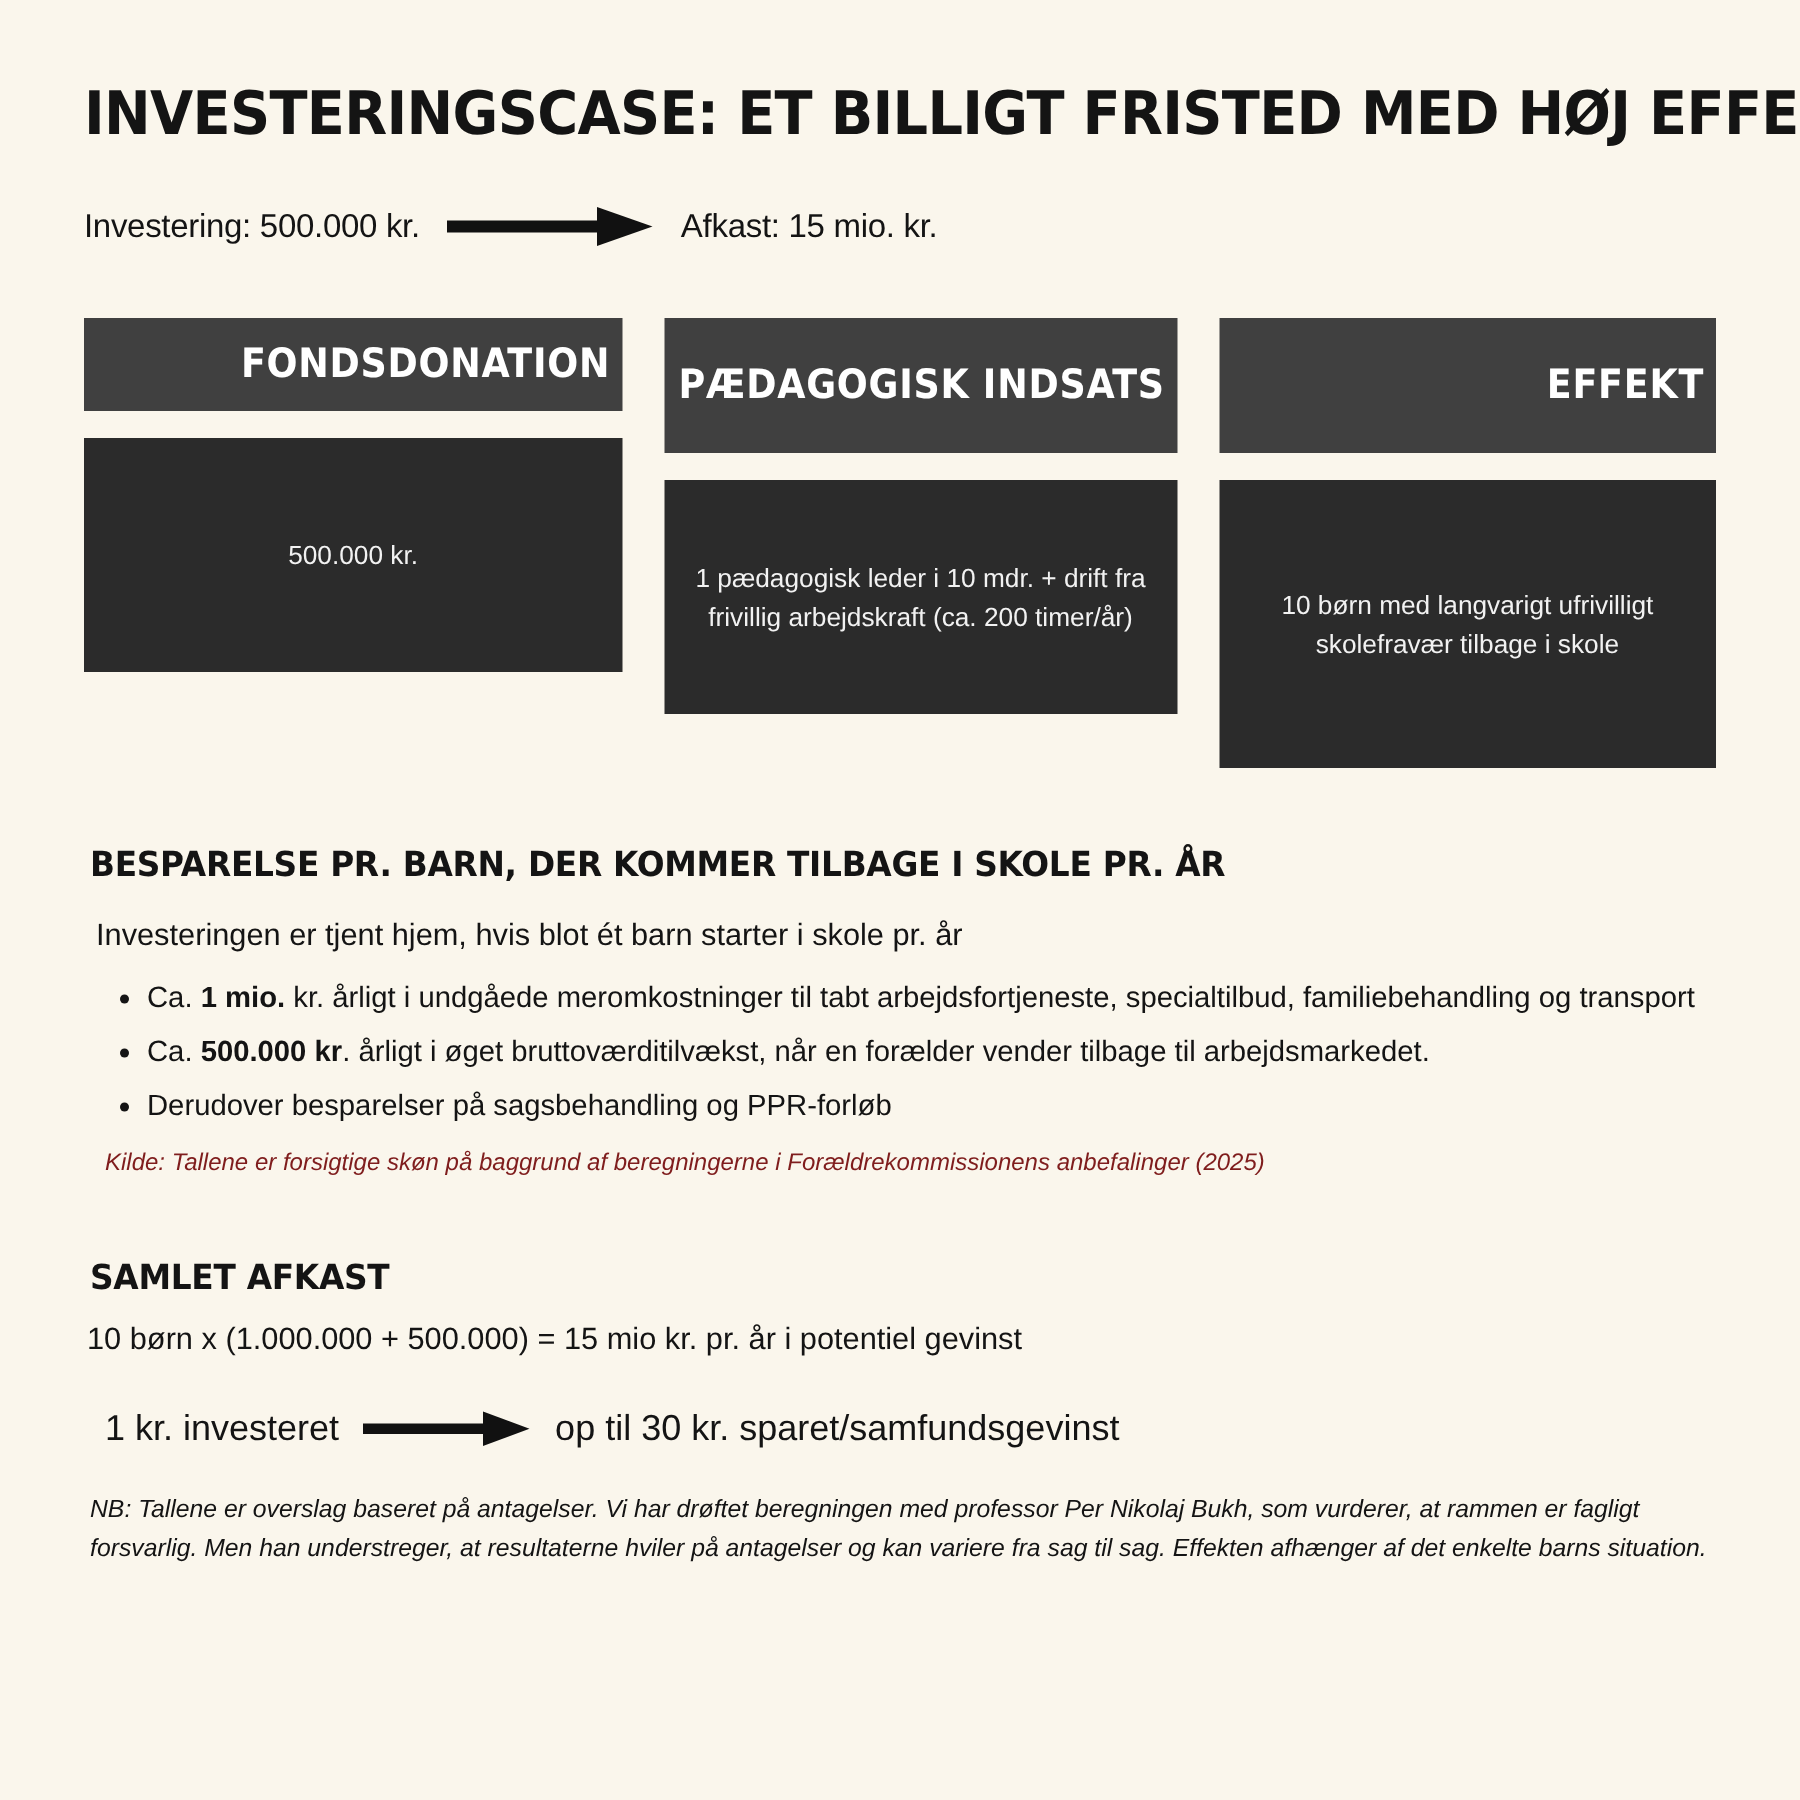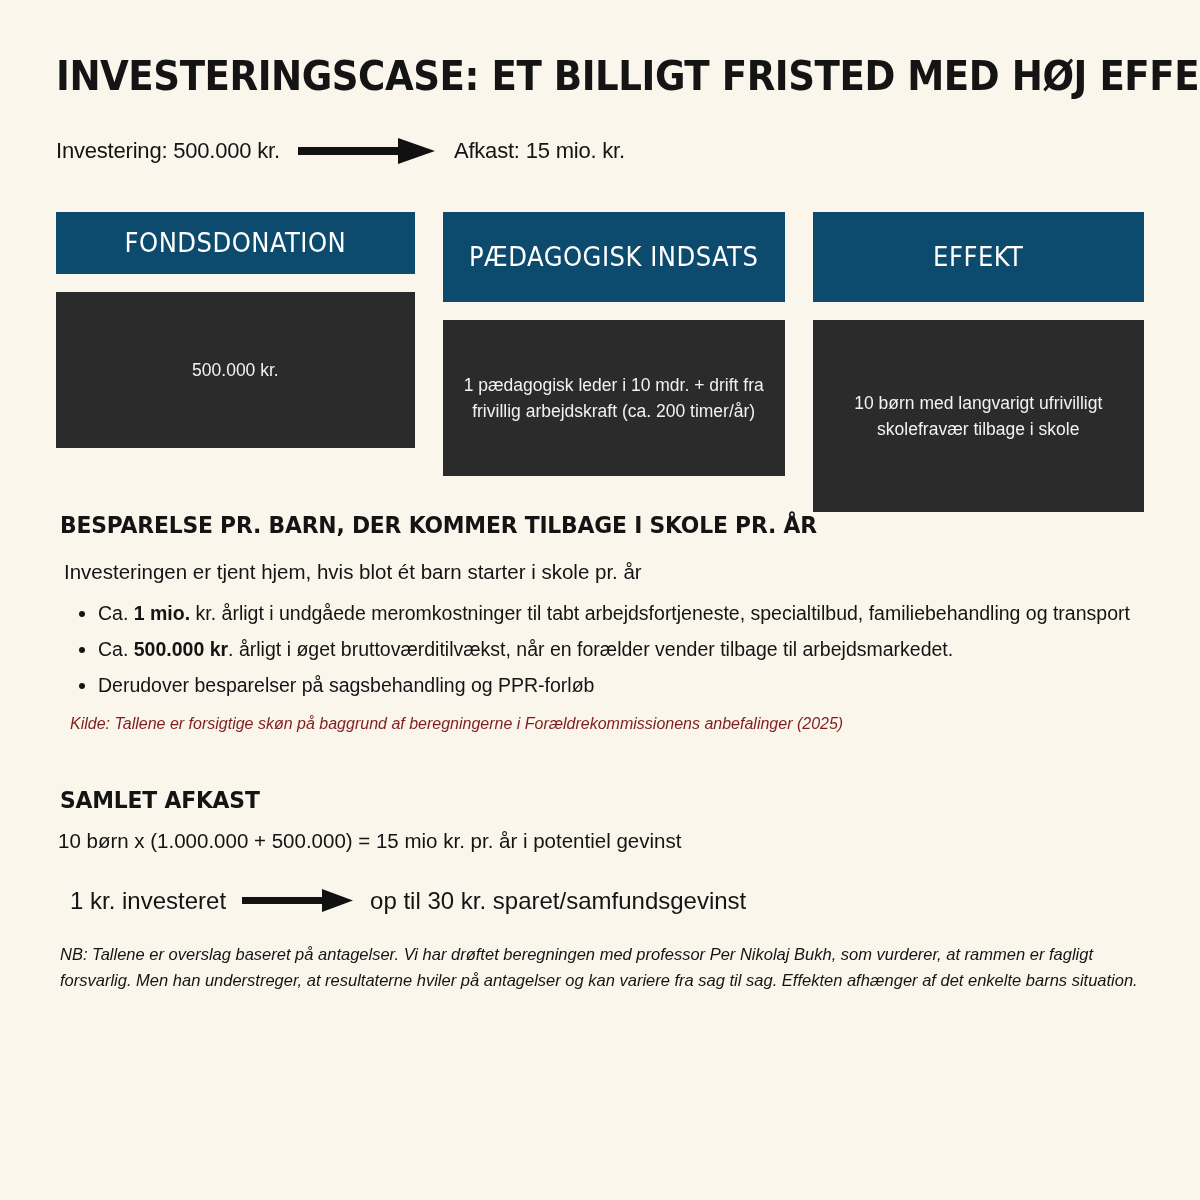--- a/index.html
+++ b/index.html
@@ -57,29 +57,30 @@
     display: flex;
     margin-top: 46px;
     gap: 28px;
     align-items: flex-start;
   }
   .col { flex: 1 1 0; }
   .col.col-1 { flex-grow: 1.05; }
   .col.col-3 { flex-grow: 0.97; }
 
   .col-head {
-    background: #0c4a6e;
+    background: #404040;
     color: #ffffff;
-    text-align: center;
+    text-align: right;
     font-family: "DejaVu Sans Condensed", "DejaVu Sans", sans-serif;
     font-size: 27px;
     letter-spacing: 0.5px;
     padding: 17px 8px 18px 8px;
     white-space: nowrap;
     overflow: hidden;
+    font-weight: bold;
   }
   .col-1 .col-head { height: 30px; line-height: 30px; padding: 16px 8px; }
   .col-2 .col-head { height: 30px; line-height: 30px; padding: 30px 8px; }
   .col-3 .col-head { height: 26px; line-height: 26px; padding: 32px 8px; }
 
   .col-body {
     background: #2b2b2b;
     color: #f2f2f2;
     margin-top: 18px;
     height: 156px;
@@ -97,21 +98,21 @@
   
   .section-title {
     font-family: "DejaVu Sans", sans-serif;
     font-weight: 700;
     font-size: 23px;
     letter-spacing: -0.2px;
     transform: scaleX(0.95);
     transform-origin: left center;
     white-space: nowrap;
   }
-  .savings { }
+  .savings { margin-top: 52px; }
   .savings .section-title { margin-left: 4px; }
   .lead {
     font-size: 20.5px;
     margin: 22px 0 0 8px;
   }
   ul.bullets {
     margin: 14px 0 0 0;
     padding-left: 42px;
     font-size: 19.5px;
     line-height: 1.55;

